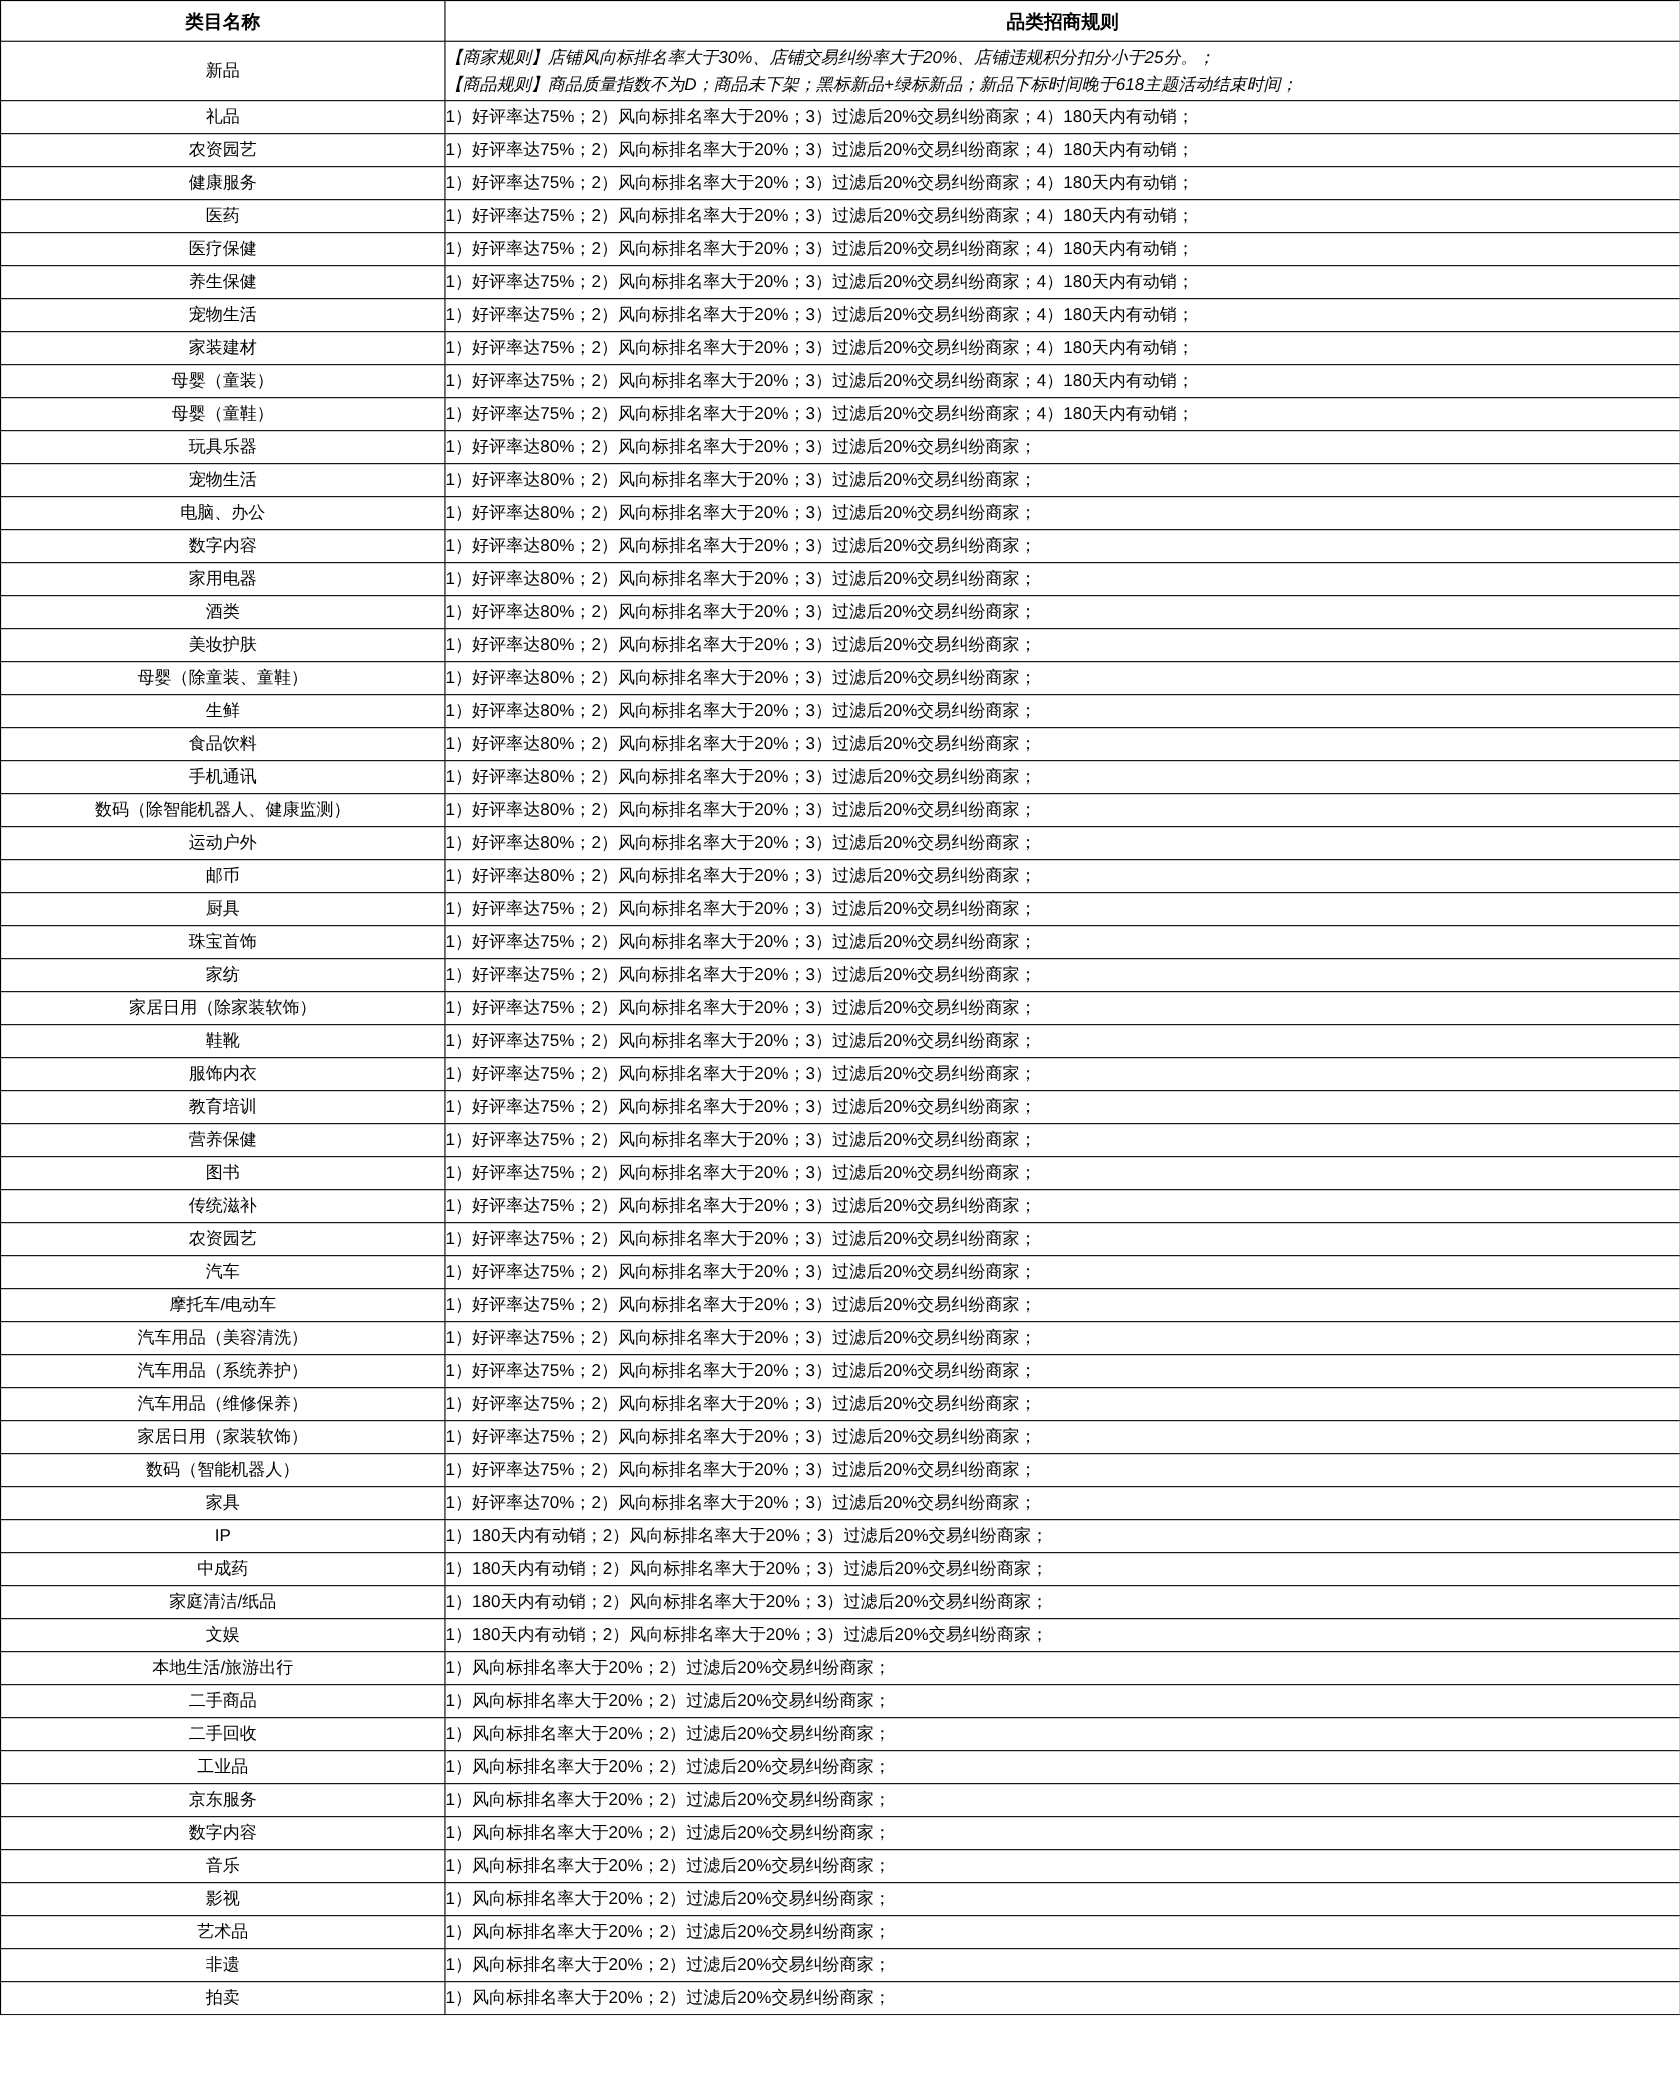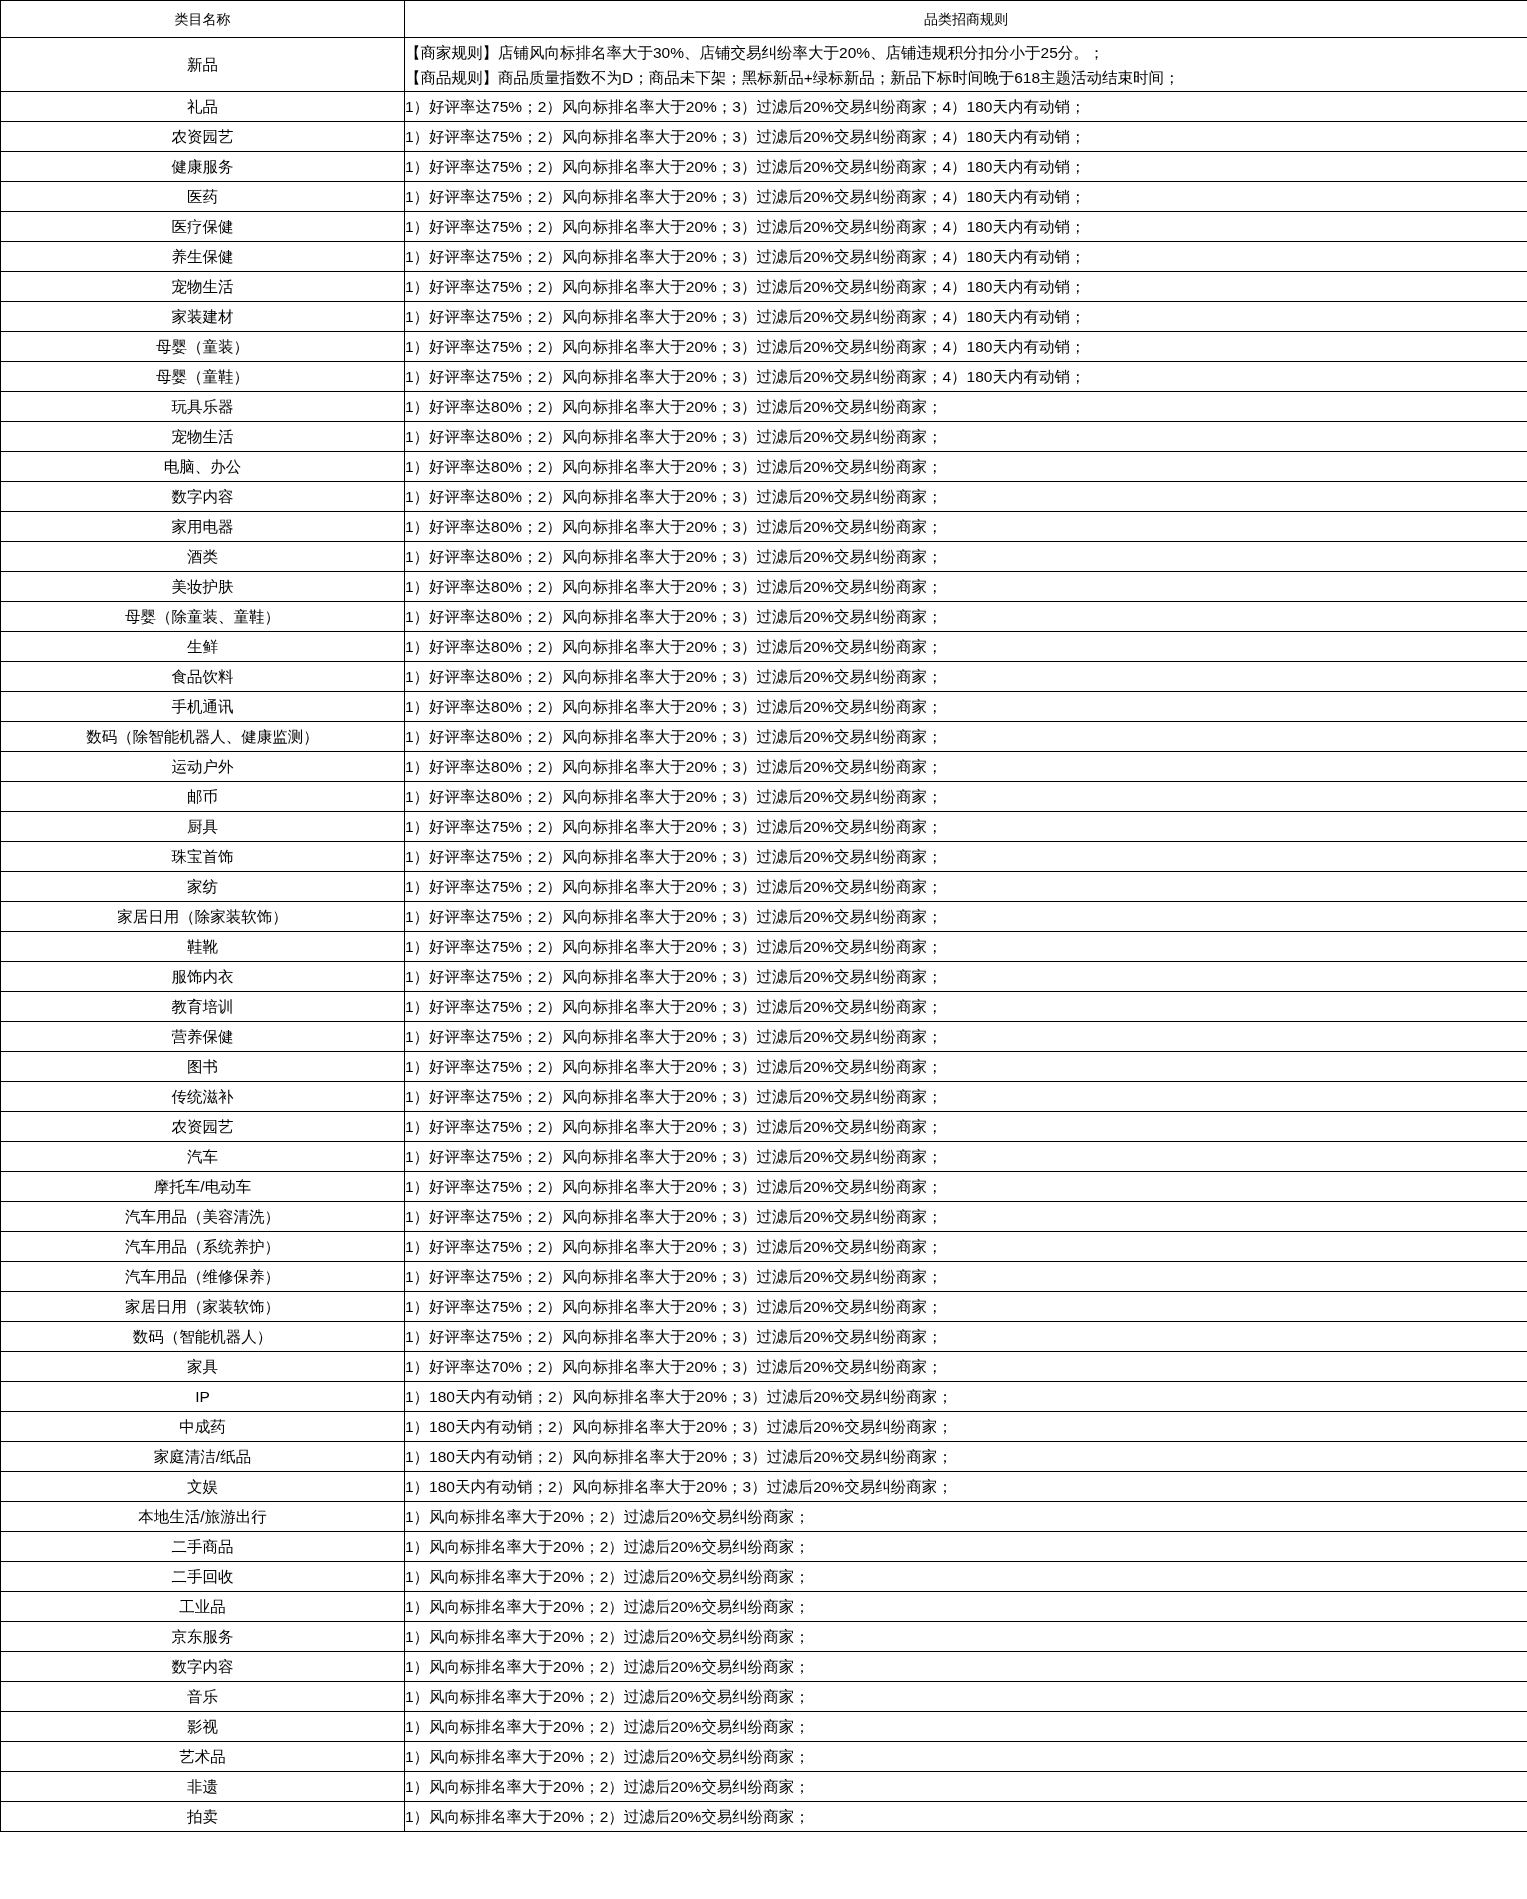--- a/index.html
+++ b/index.html
@@ -29,22 +29,22 @@
   table.rules-table th,
   table.rules-table td {
     border: 1px solid #000000;
     padding: 0;
     vertical-align: middle;
     font-size: 15.5px;
     line-height: 1.0;
   }
   table.rules-table thead th {
     height: 36px;
-    font-weight: normal;
-    font-size: 14px;
+    font-weight: bold;
+    font-size: 17px;
     text-align: center;
   }
   th.th-name, td.cat-cell {
     text-align: center;
   }
   td.cat-cell {
     height: 29px;
     padding: 0 4px;
     white-space: nowrap;
     overflow: hidden;
@@ -58,20 +58,21 @@
   }
   
   tr.row-tall td.cat-cell,
   tr.row-tall td.rule-cell {
     height: 52px;
   }
   tr.row-tall td.rule-cell {
     white-space: normal;
     line-height: 1.62;
     padding-top: 1px;
+    font-style: italic;
   }
   tr.row-tall td.rule-cell .rline {
     display: block;
     white-space: nowrap;
     overflow: hidden;
   }
 </style>
 </head>
 <body>
 

